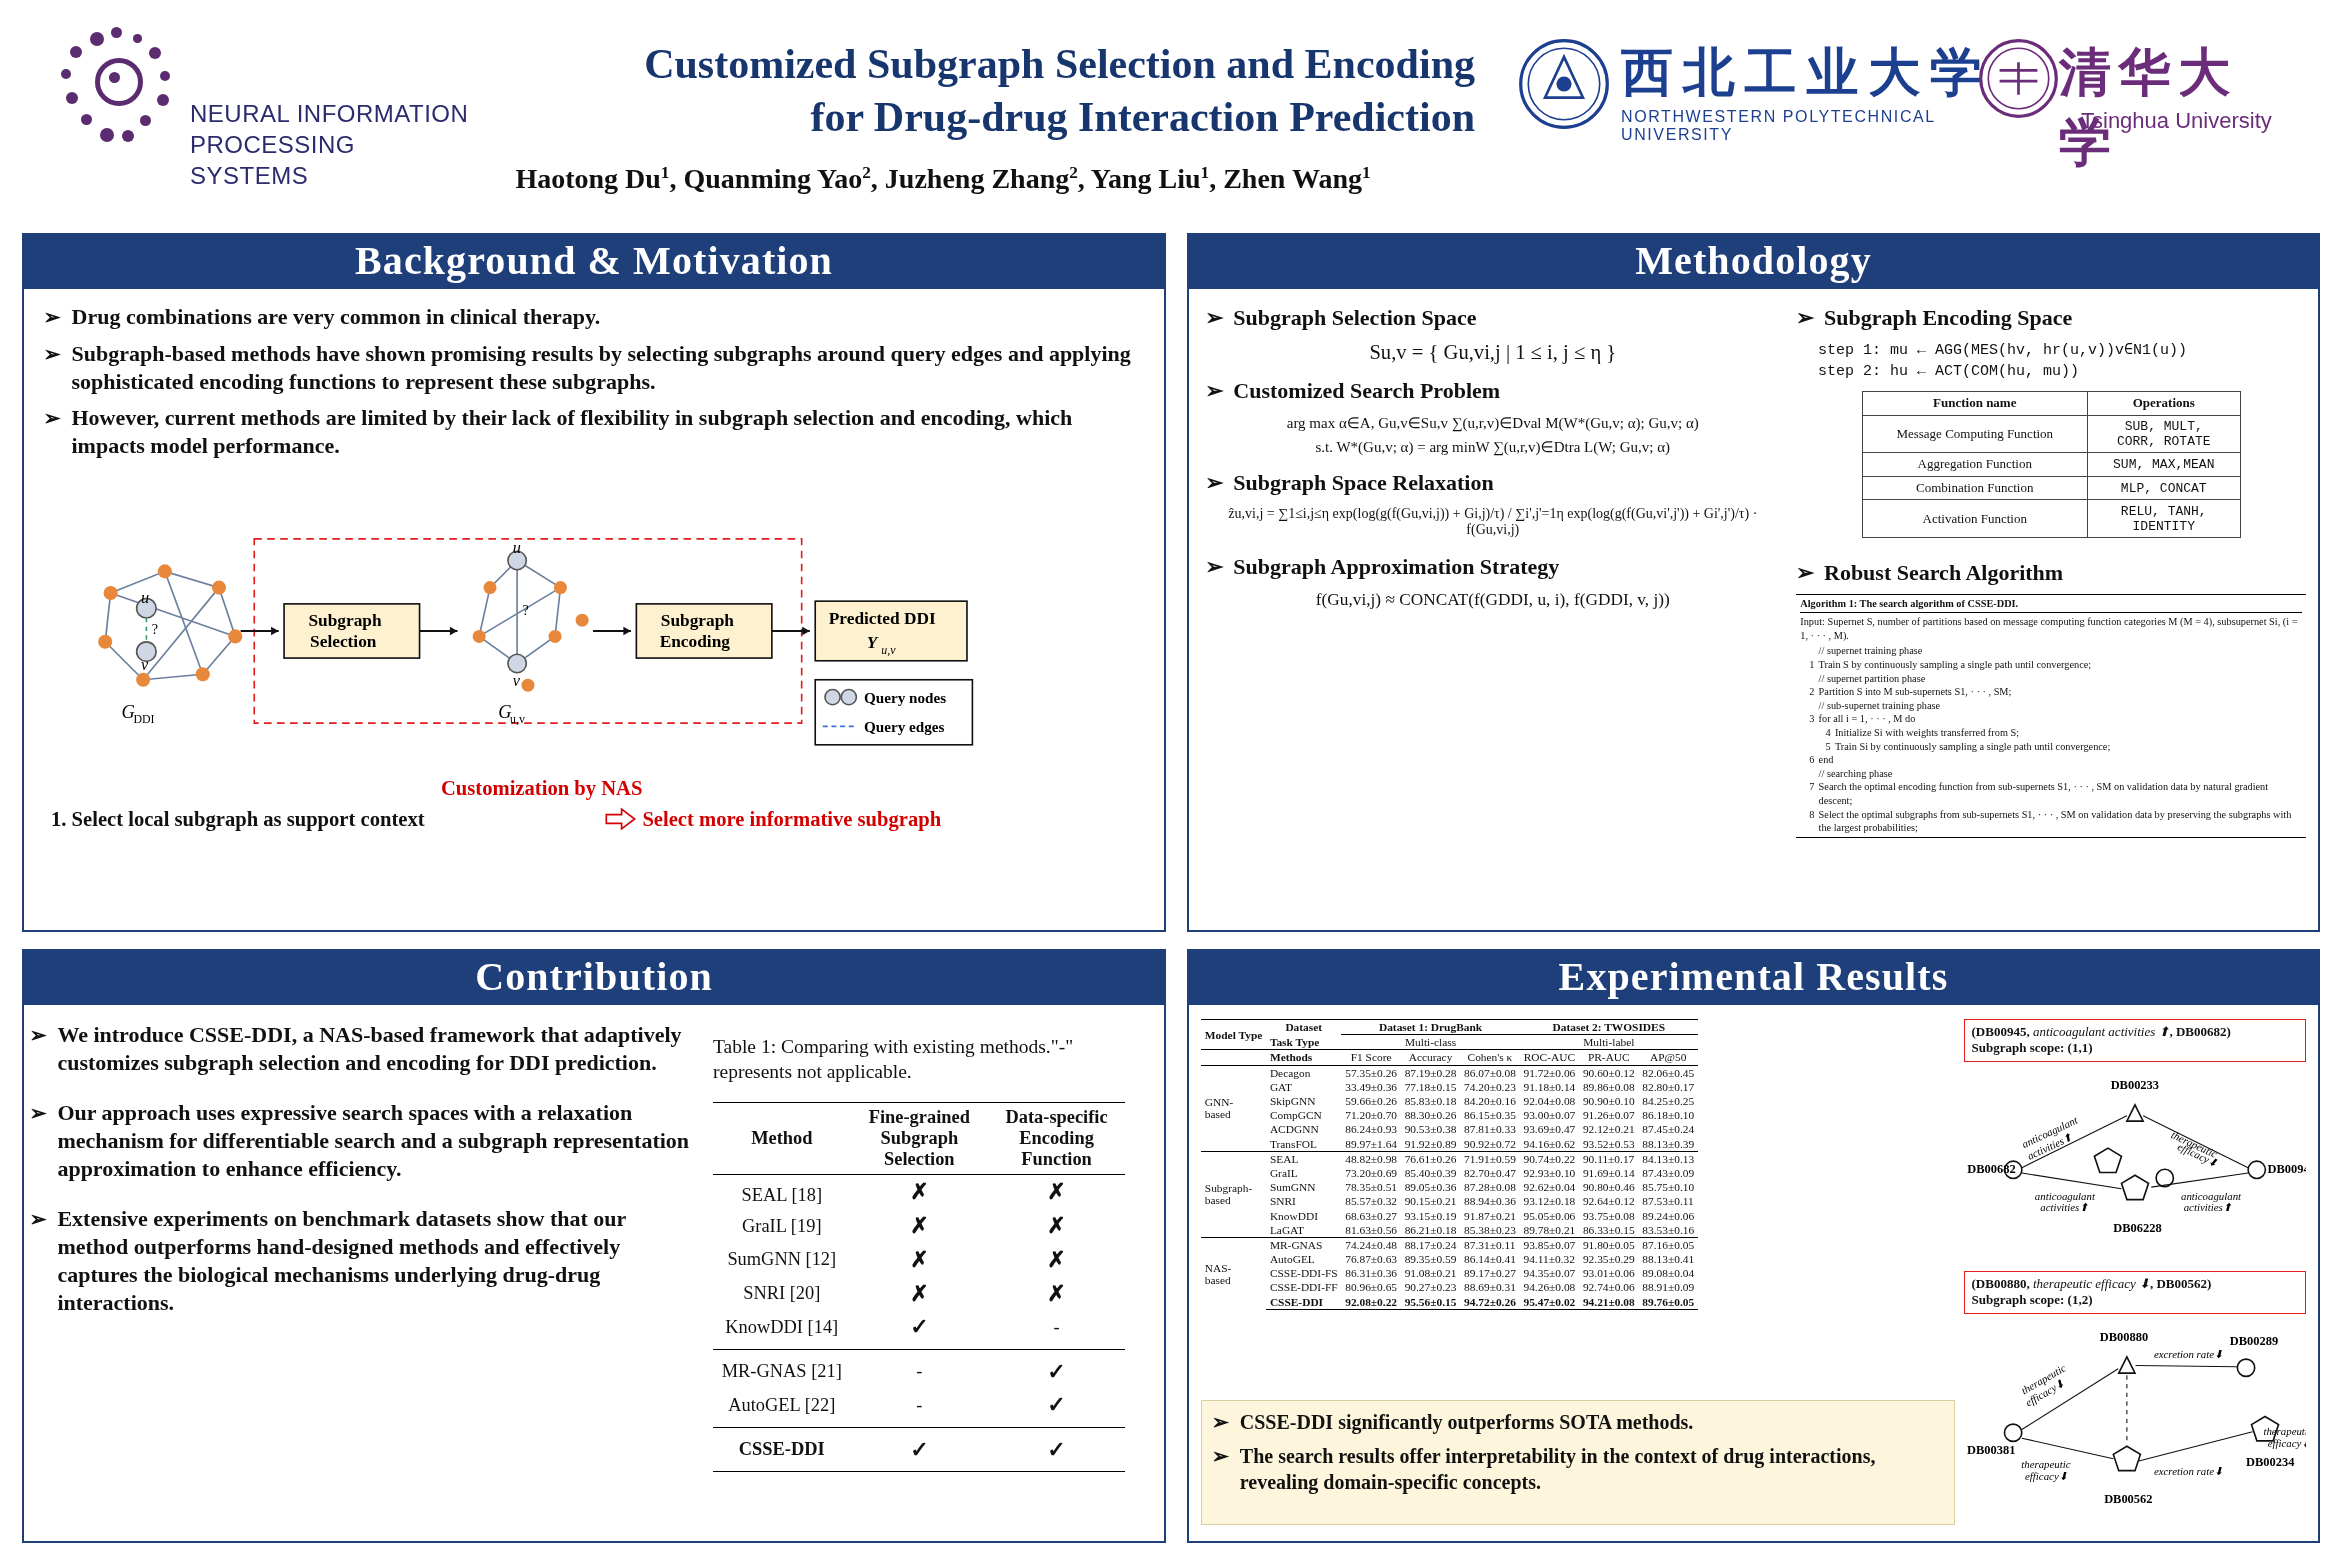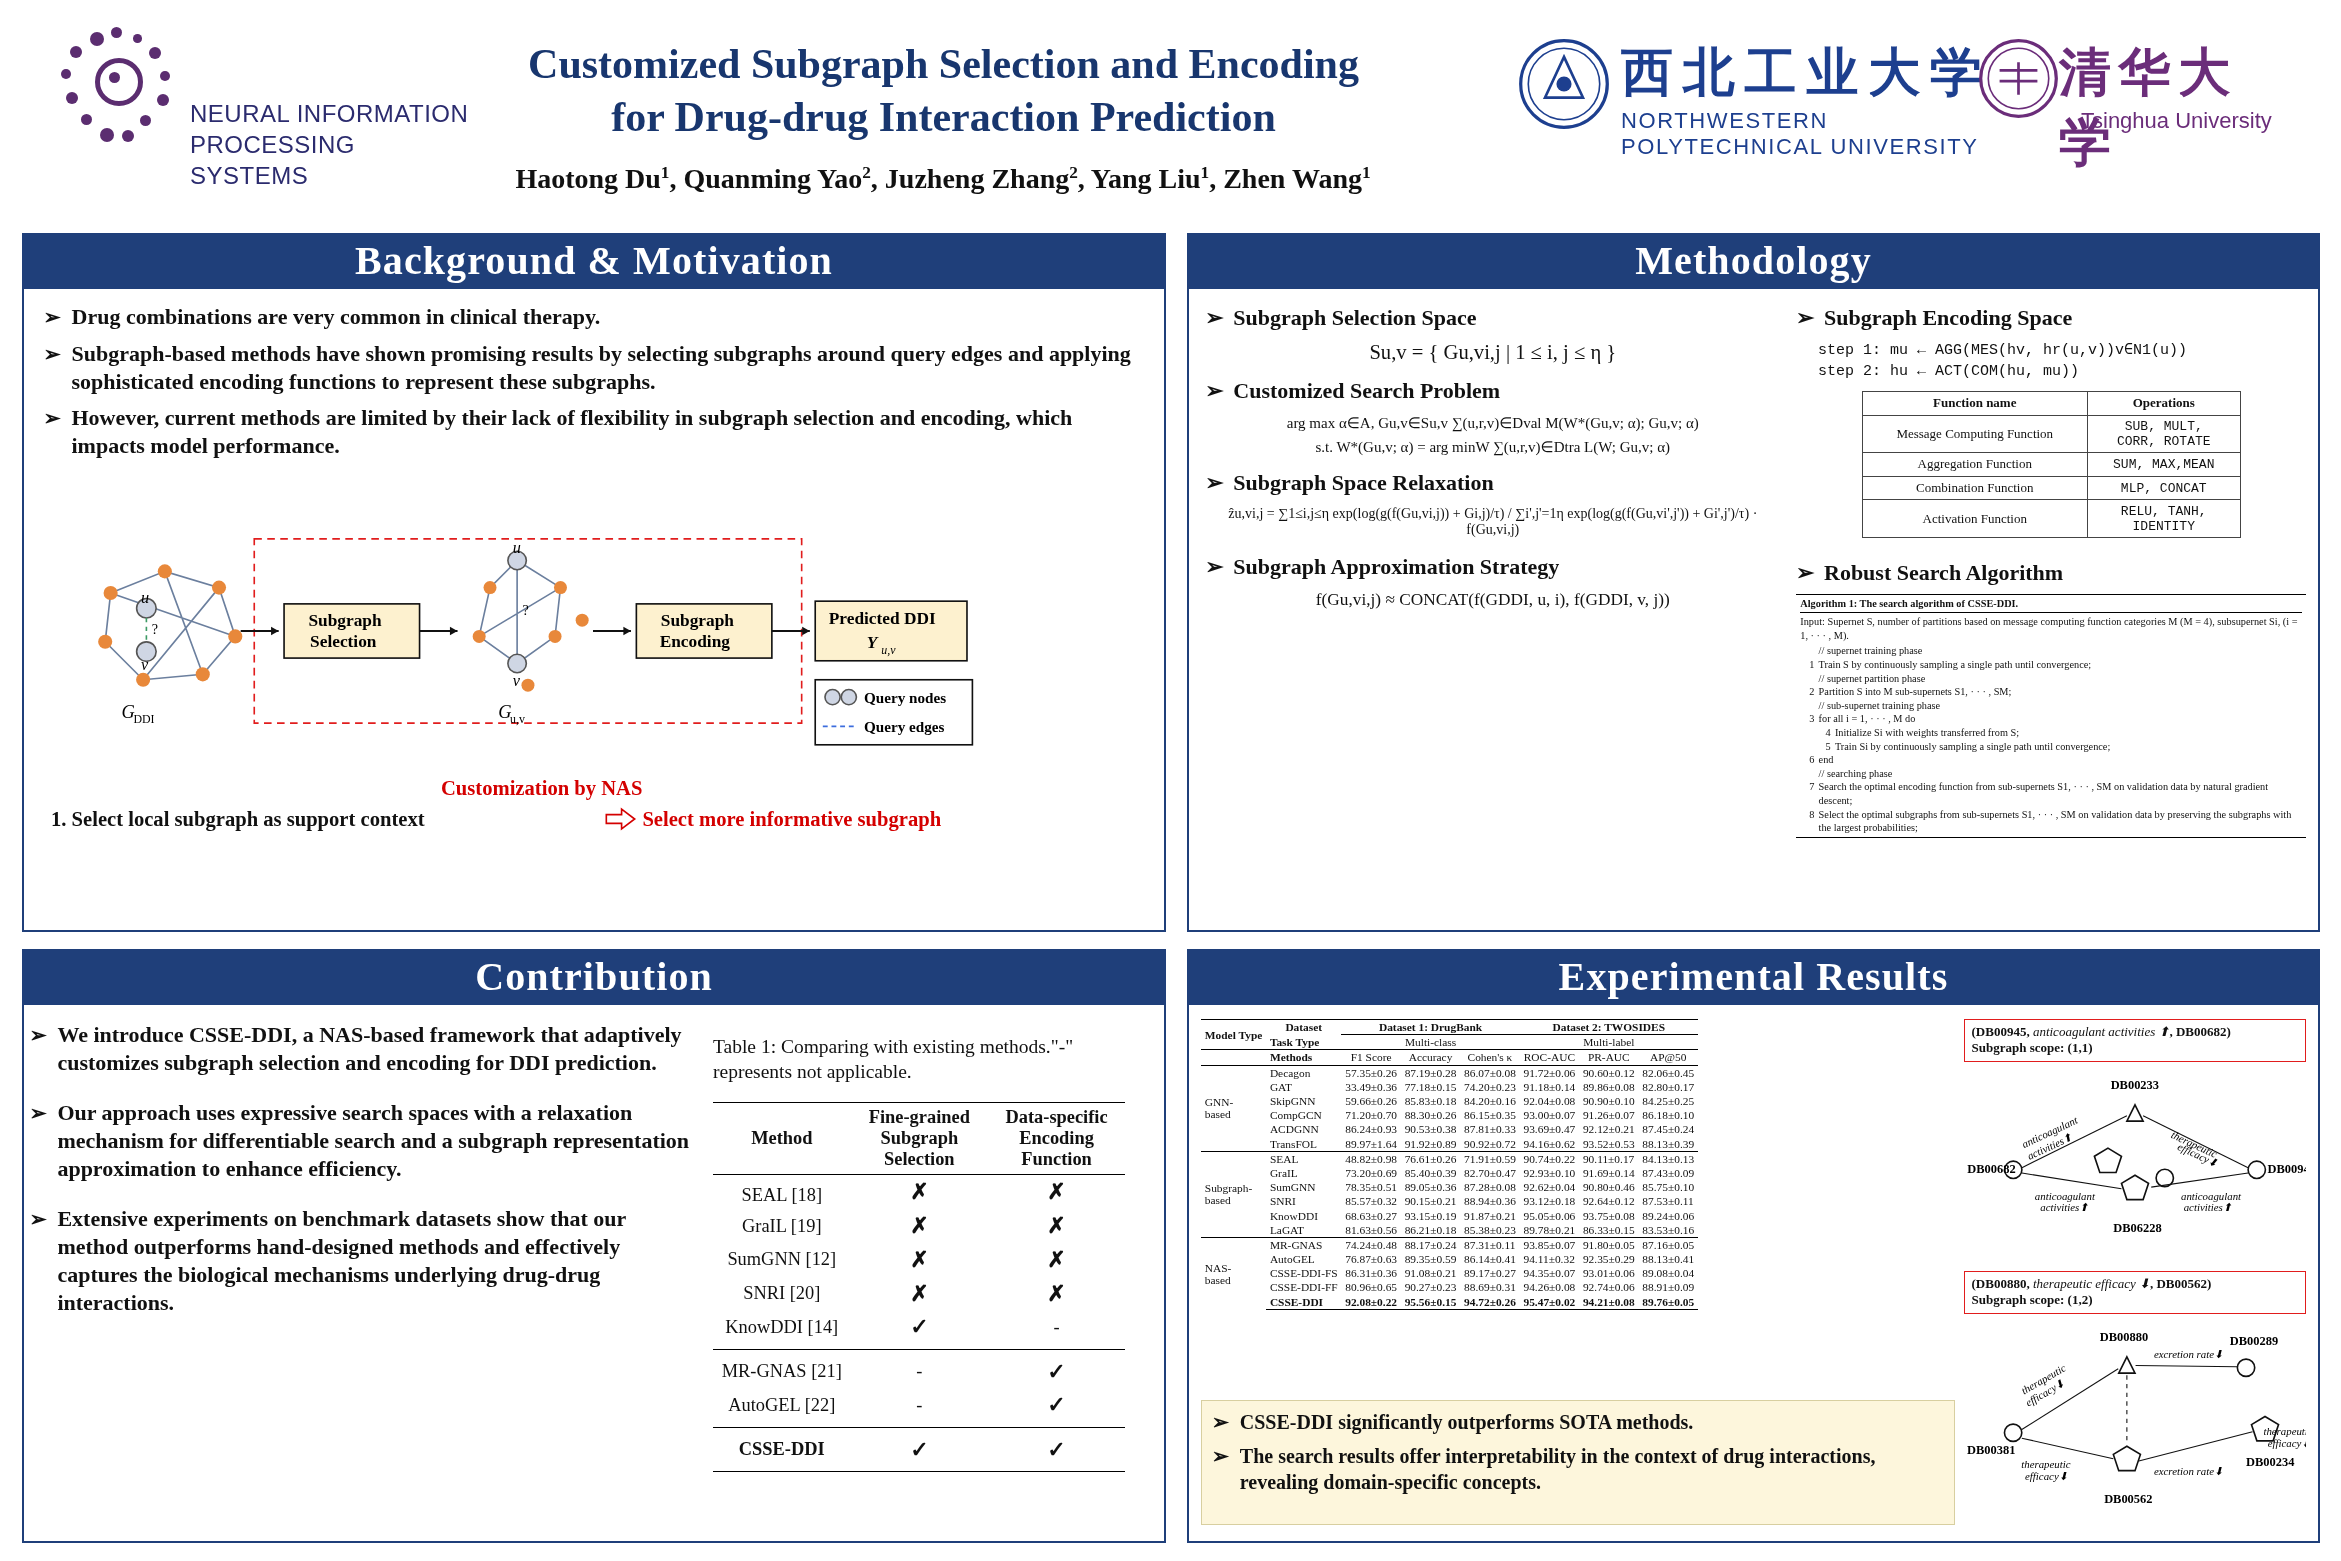--- a/index.html
+++ b/index.html
@@ -11,29 +11,29 @@
     position:relative;
     overflow:hidden;
   }
   .poster{position:absolute;left:0;top:0;width:2342px;height:1561px;}
 
   
   .header{position:absolute;left:0;top:0;width:2342px;height:217px;}
   .neurips-logo{position:absolute;left:57px;top:22px;width:369px;height:141px;}
   .neurips-text{position:absolute;left:133px;top:76px;width:282px;font-family:"Liberation Sans",sans-serif;
     font-size:24px;line-height:31px;color:#2b2b6e;letter-spacing:0.5px;}
-  .title{position:absolute;left:412px;top:38px;width:1063px;text-align:center;
+  .title{position:absolute;left:412px;top:38px;width:1063px;text-align:right;
     font-size:42px;line-height:53px;font-weight:bold;color:#18366e;}
   .authors{position:absolute;left:379px;top:163px;width:1128px;text-align:center;
     font-size:28px;font-weight:bold;color:#111;}
   .authors sup{font-size:17.3px;}
   .uni-logos{position:absolute;left:1518px;top:22px;width:792px;height:146px;}
   .npu-block{position:absolute;left:0px;top:5.4px;width:477px;height:130px;}
   .npu-cn{position:absolute;left:103px;top:11px;font-size:52px;font-weight:bold;color:#1d3f8f;letter-spacing:9.8px;font-family:"Liberation Sans",sans-serif;}
-  .npu-en{position:absolute;left:103px;top:81px;font-size:22px;color:#1d3f8f;letter-spacing:1.6px;font-family:"Liberation Sans",sans-serif;}
+  .npu-en{position:absolute;left:103px;top:81px;font-size:16px;color:#1d3f8f;letter-spacing:1.6px;font-family:"Liberation Sans",sans-serif;}
   .thu-block{position:absolute;left:460px;top:5.4px;width:304px;height:130px;}
   .thu-cn{position:absolute;left:81px;top:11px;font-size:52px;font-weight:bold;color:#6b2d7a;letter-spacing:7.6px;font-family:"Liberation Sans",sans-serif;}
   .thu-en{position:absolute;left:103px;top:81px;font-size:22px;color:#6b2d7a;font-family:"Liberation Sans",sans-serif;}
 
   .circlelogo{position:absolute;left:0;top:0;width:125px;height:136px;}
   .dot{position:absolute;border-radius:50%;background:#5b2d70;}
 
   
   .panel{position:absolute;border:2.7px solid #1f3f7a;background:#fff;box-sizing:border-box;}
   .bar{background:#1f3f7a;color:#fff;text-align:center;font-size:40px;font-weight:bold;

